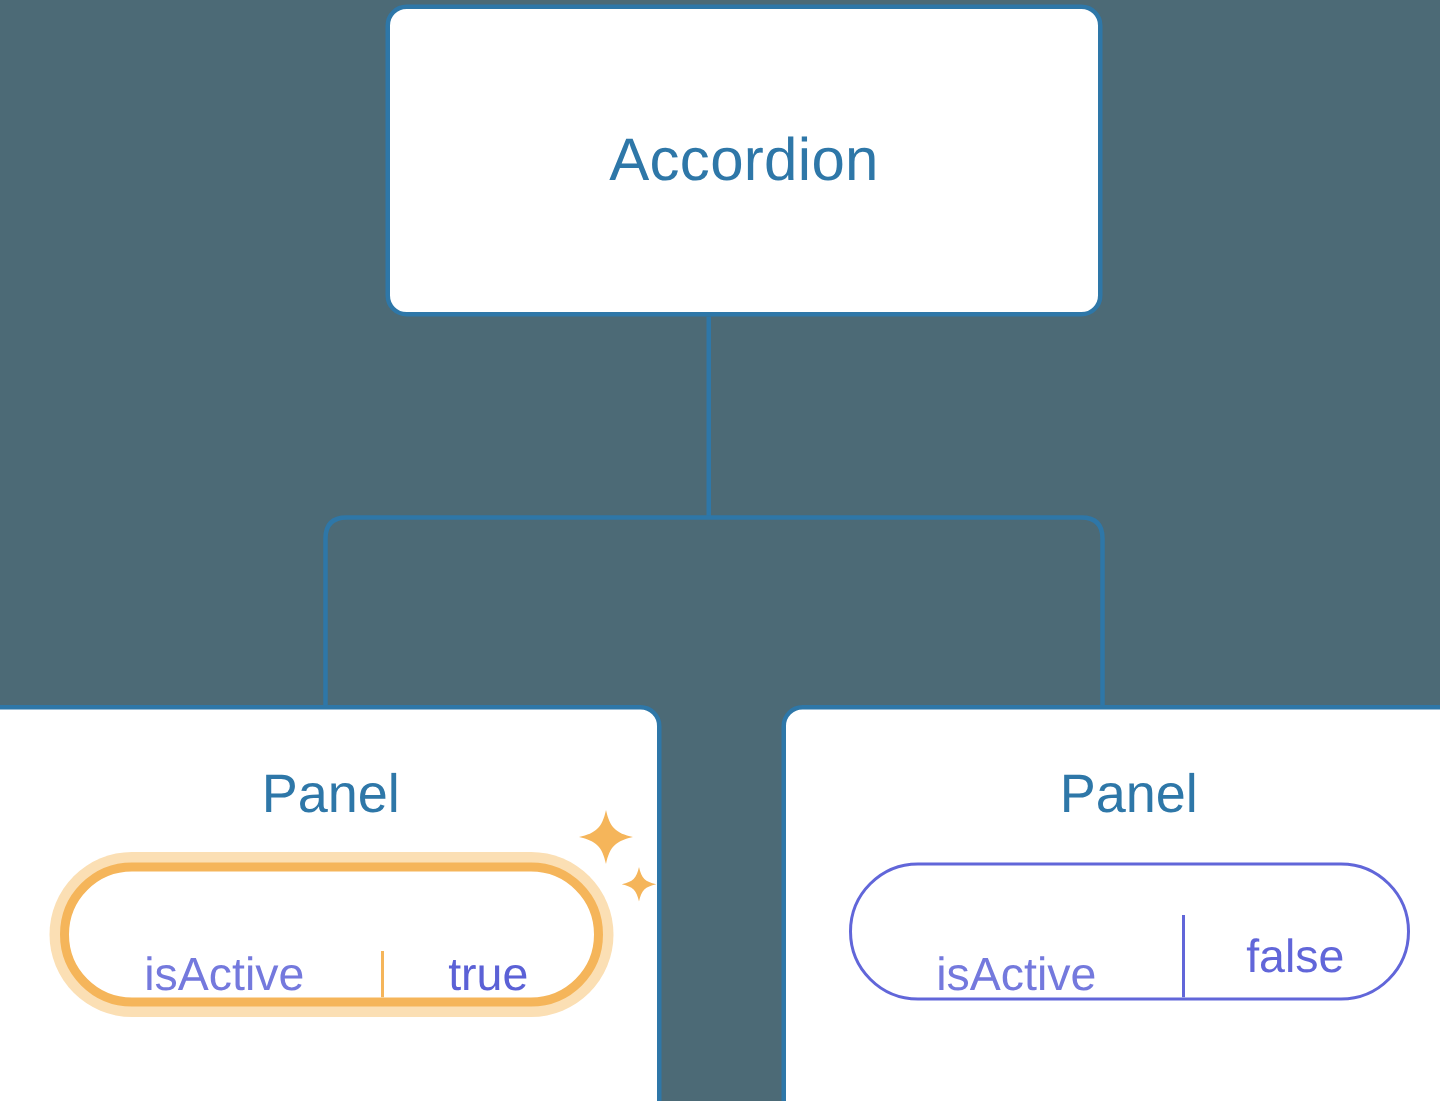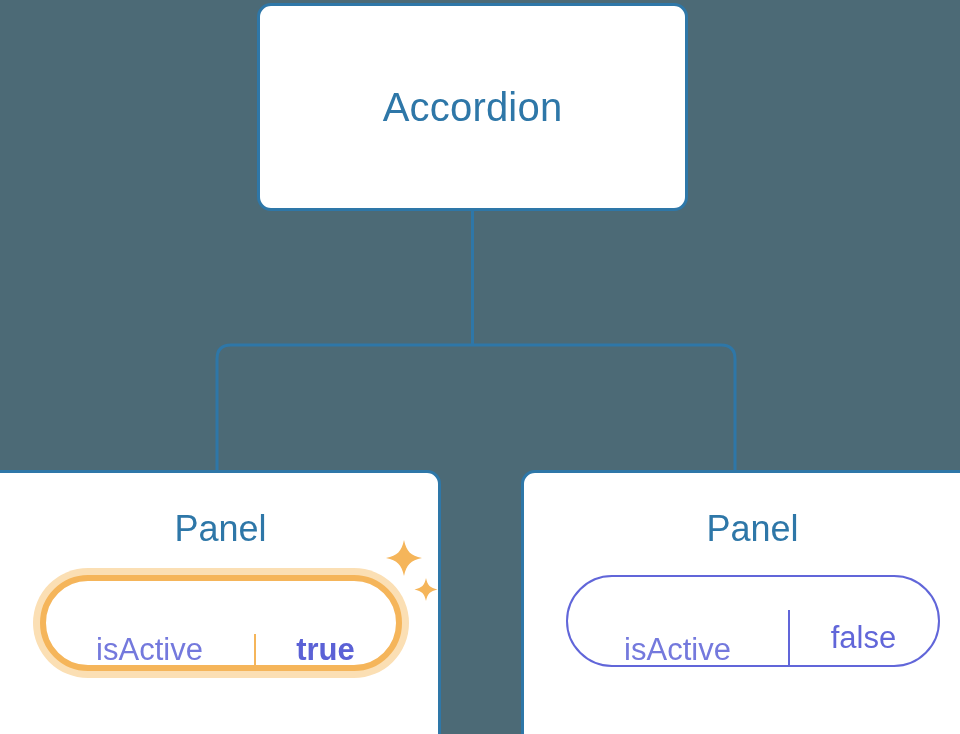--- a/index.html
+++ b/index.html
@@ -34,21 +34,21 @@
     background: #FFFFFF;
     border: 3px solid #2E77A8;
     border-radius: 14px;
     box-sizing: border-box;
   }
 
   
   #node-accordion {
     left: 257px;
     top: 3px;
-    width: 431px;
+    width: 478px;
     height: 208px;
     display: flex;
     align-items: center;
     justify-content: center;
   }
   .node-title-root {
     color: #2E77A8;
     font-size: 40px;
     letter-spacing: 0.2px;
     line-height: 1;
@@ -143,21 +143,21 @@
     border: 6px solid #F5B55A;
     height: 96px;
   }
   .pill-highlight .pill-key {
     color: #7479DD;
     padding: 0 24px;
     min-width: 160px;
   }
   .pill-highlight .pill-val {
     color: #5B61D6;
-    font-weight: bold;
+    font-weight: normal;
     padding: 0 24px;
     min-width: 92px;
     border-left: 2px solid #F5B55A;
   }
 
   
   .sparkles {
     position: absolute;
     pointer-events: none;
   }

